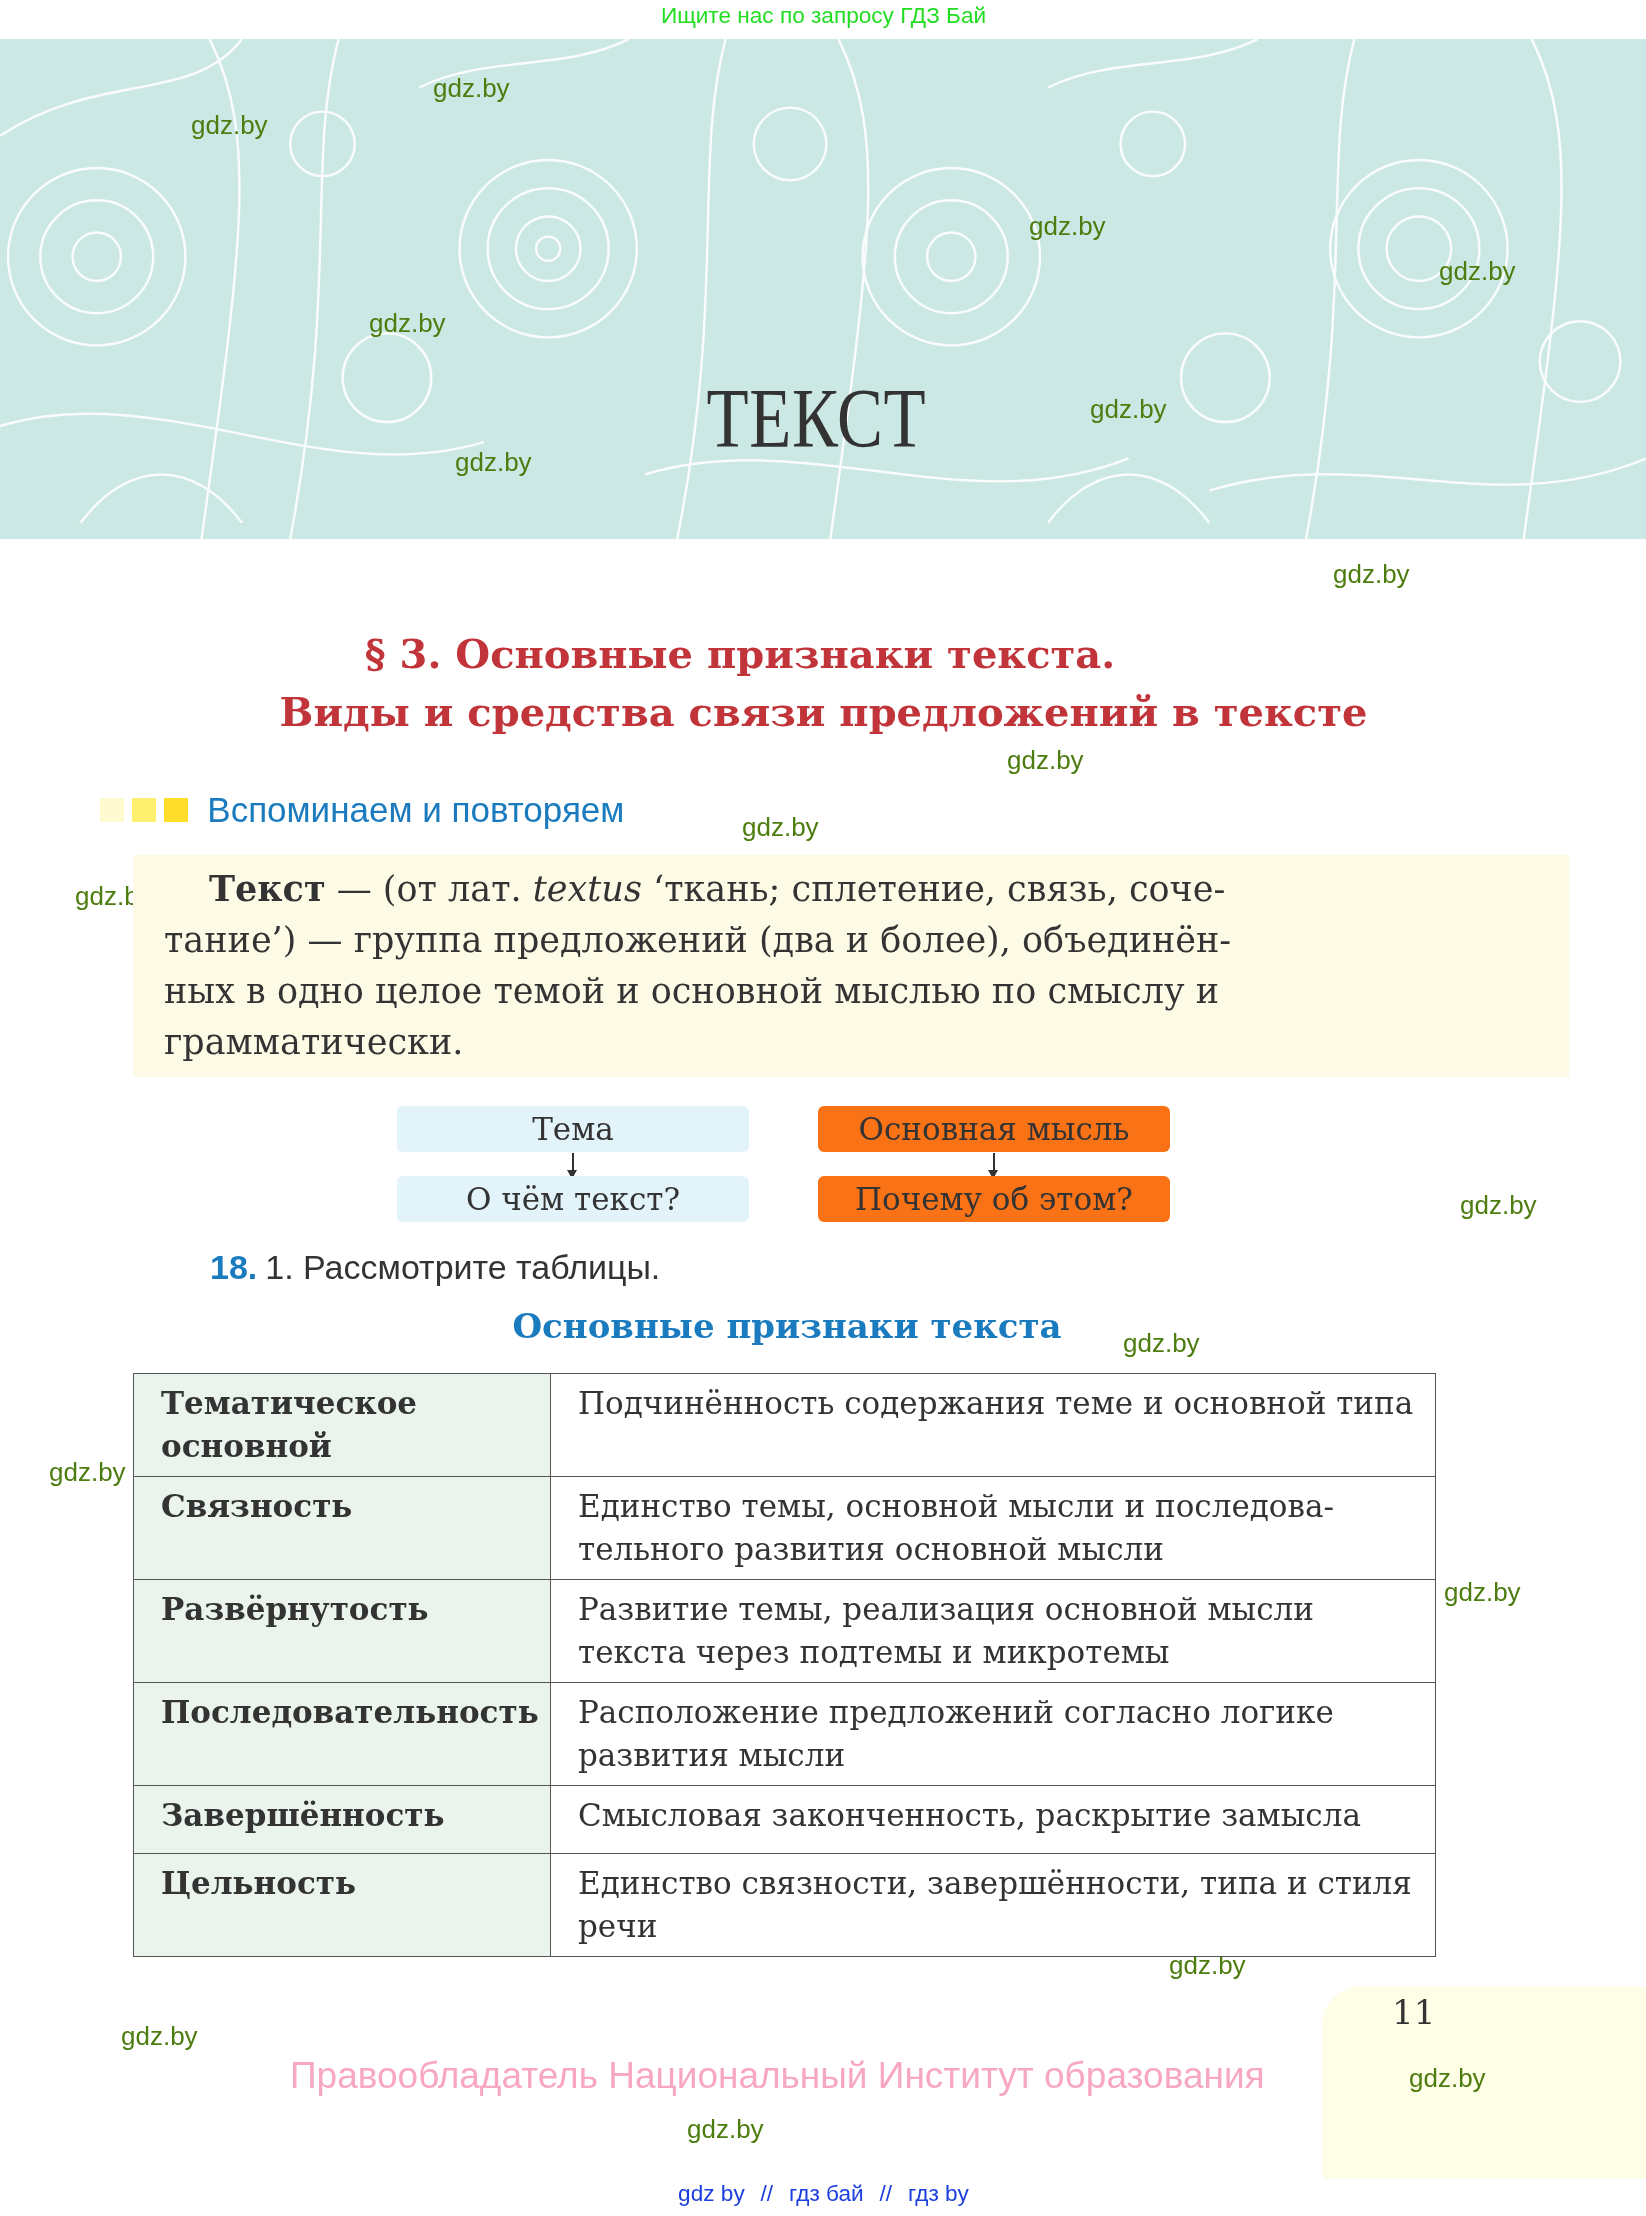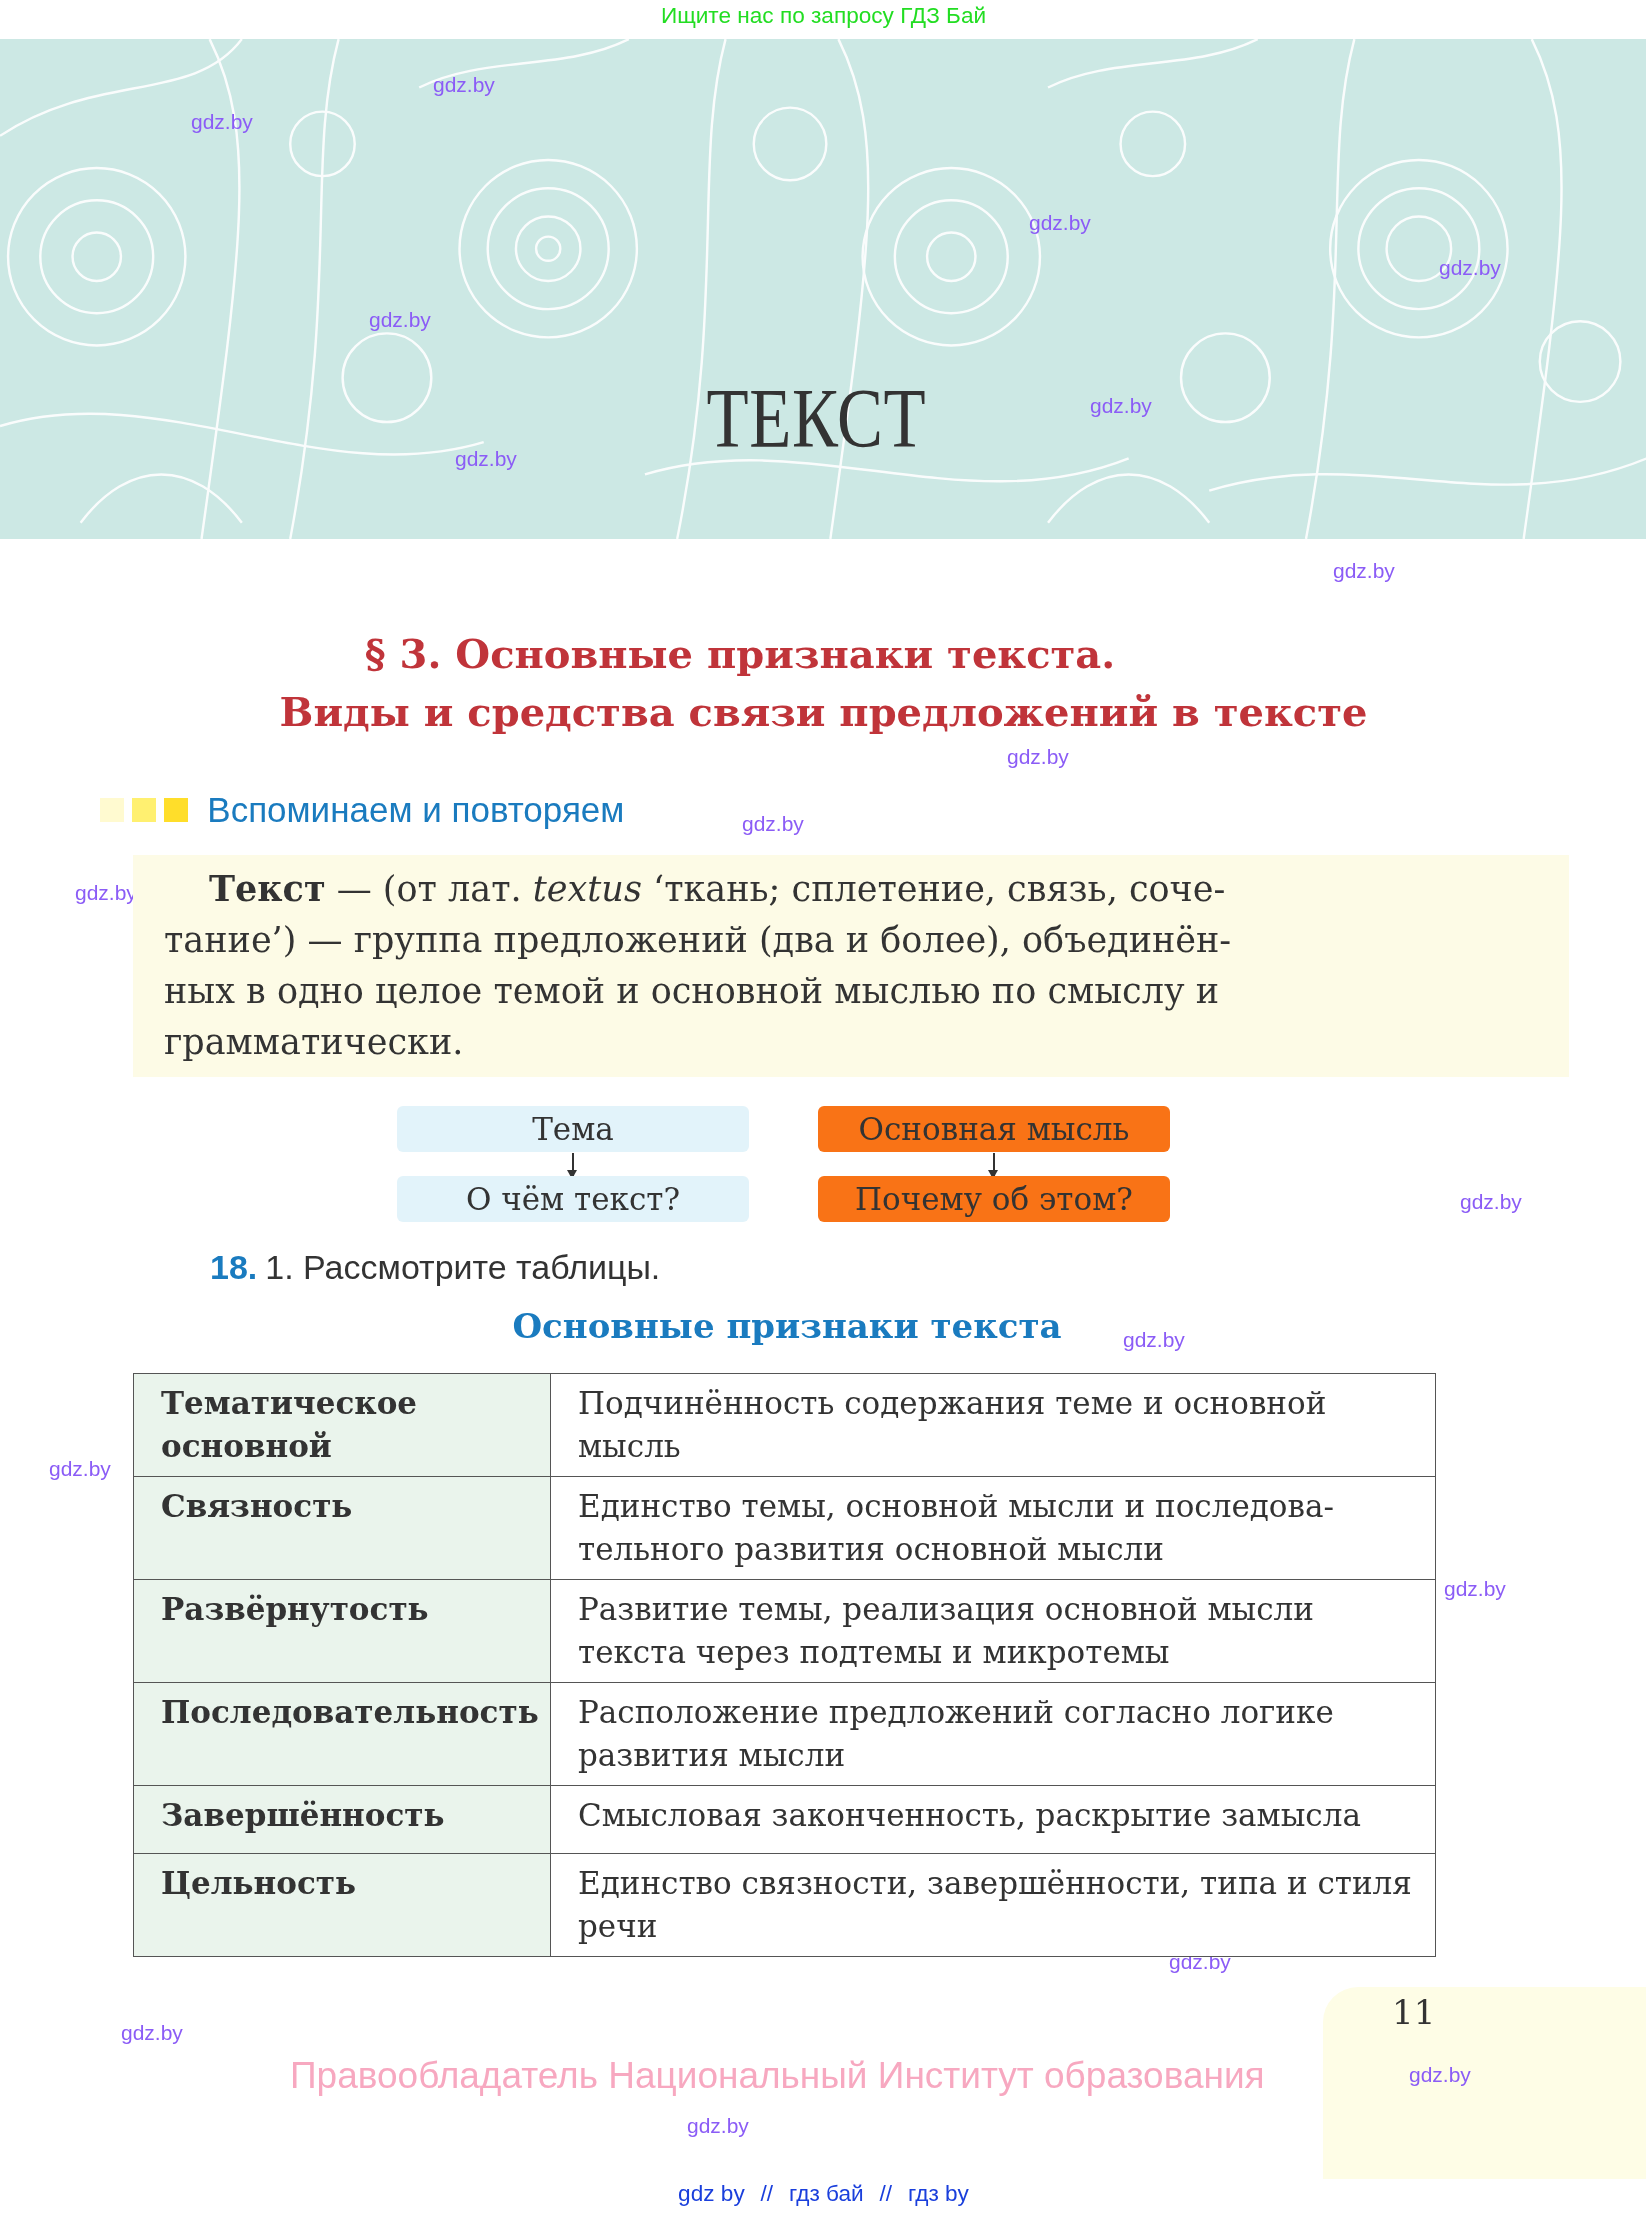--- a/index.html
+++ b/index.html
@@ -13,21 +13,21 @@
     font-family: "Liberation Sans", sans-serif; font-size: 22.6px; color: #22dd22; }
 
   
   .banner { left: 0; top: 39px; width: 1647px; height: 500px; background: #cce8e4; overflow: hidden; }
   .banner svg { position: absolute; left: 0; top: 0; }
   .banner-title { position: absolute; left: 0; width: 1647px; top: 338px; text-align: center;
     font-family: "Liberation Serif", serif; font-size: 84px; color: #333333;
     transform: scaleX(0.82); transform-origin: 784px 0; letter-spacing: 0.8px; line-height: 1; }
 
   
-  .wm { font-family: "Liberation Sans", sans-serif; font-size: 21px; color: #8b5cf6; white-space: nowrap; }
+  .wm { font-family: "Liberation Sans", sans-serif; font-size: 26px; color: #4d7c0f; white-space: nowrap; }
 
   
   .section-title { left: 0; width: 1647px; text-align: center; color: #c0343a;
     font-family: "DejaVu Serif", serif; font-weight: bold; font-size: 40px; line-height: 58px; }
   .section-title .t1 { position: absolute; top: 625px; left: 0; width: 1480px; }
   .section-title .t2 { position: absolute; top: 683px; left: 0; width: 1647px; }
 
   
   .recall { left: 100px; top: 790px; display: flex; align-items: center; }
   .sq { width: 24px; height: 24px; margin-right: 8px; }
@@ -175,21 +175,21 @@
 <div class="abs exercise">
   <span class="num">18.</span><span>1. Рассмотрите таблицы.</span>
 </div>
 
 <div class="abs table-title">Основные признаки текста</div>
 
 <table class="abs tbl">
   <tbody>
       <tr style="height:98px;">
     <td class="term">Тематическое основной</td>
-    <td class="desc">Подчинённость содержания теме и основной мысль</td>
+    <td class="desc">Подчинённость содержания теме и основной типа</td>
   </tr>
   <tr style="height:100px;">
     <td class="term">Связность</td>
     <td class="desc">Единство темы, основной мысли и последова-тельного развития основной мысли</td>
   </tr>
   <tr style="height:100px;">
     <td class="term">Развёрнутость</td>
     <td class="desc">Развитие темы, реализация основной мысли текста через подтемы и микротемы</td>
   </tr>
   <tr style="height:99px;">

